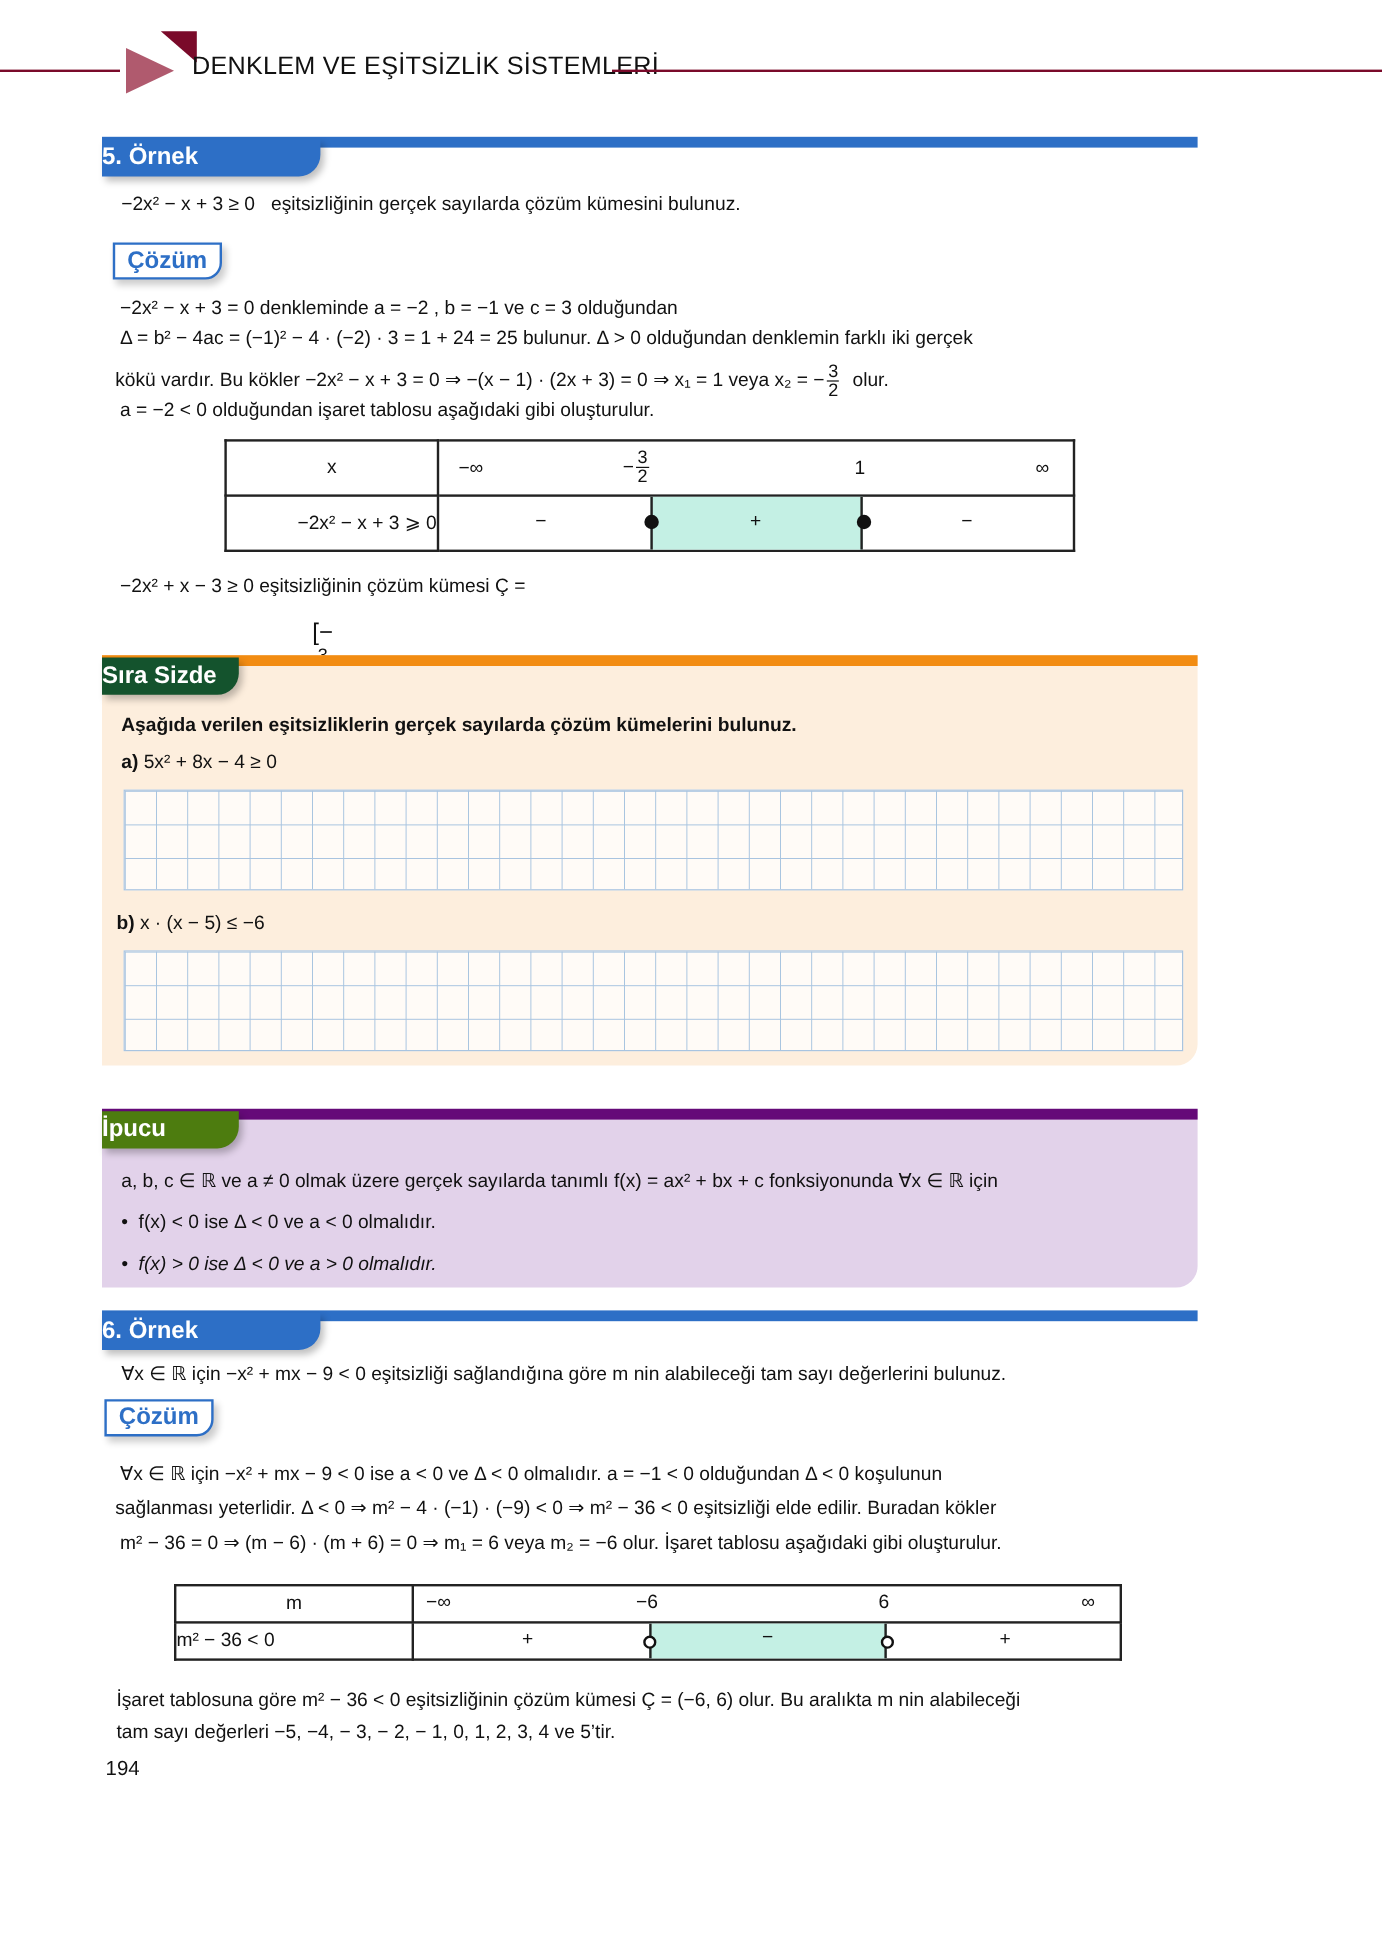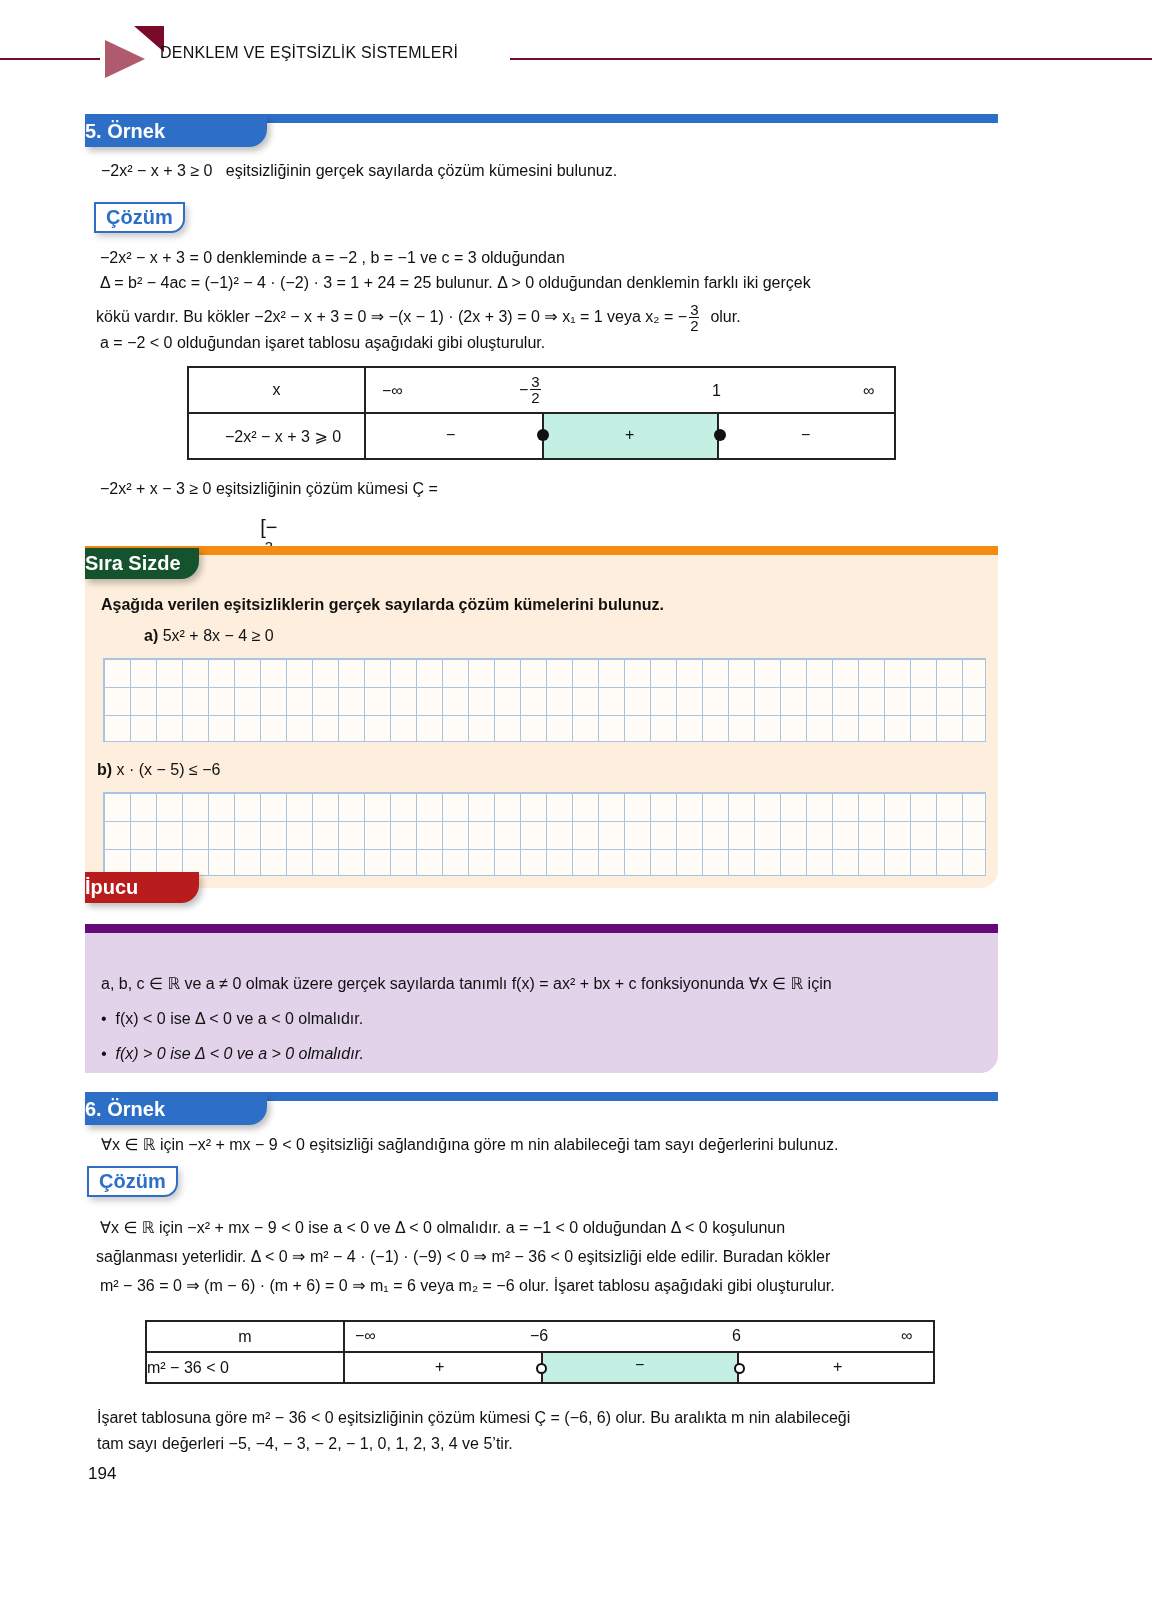--- a/index.html
+++ b/index.html
@@ -1,20 +1,20 @@
 <!DOCTYPE html>
 <html><head>
 <meta charset="utf-8">
 <style>
   * { box-sizing: border-box; margin: 0; padding: 0; }
   html, body { width: 1152px; height: 1624px; background: #ffffff; }
   body { position: relative; font-family: "Liberation Sans", sans-serif; color: #111; font-size: 16px; }
   .abs { position: absolute; }
   .hdr-line { position: absolute; height: 2px; background: #7a0a2a; }
-  .hdr-title { position: absolute; left: 160px; top: 44px; font-size: 16px; color: #111; letter-spacing: 0.2px; }
+  .hdr-title { position: absolute; left: 160px; top: 44px; font-size: 21px; color: #111; letter-spacing: 0.2px; }
   .tri { position: absolute; width: 0; height: 0; }
   .section-bar { position: absolute; height: 9px; }
   .tab { position: absolute; color: #fff; font-weight: bold; font-size: 20px; padding: 4px 0; border-radius: 0 0 18px 0; box-shadow: 3px 4px 6px rgba(0,0,0,0.25); }
   .cozum { position: absolute; color: #2d6fc6; font-weight: bold; font-size: 20px; padding: 2px 10px; border: 2px solid #2d6fc6; border-radius: 0 0 14px 0; background: #fff; box-shadow: 3px 4px 6px rgba(0,0,0,0.2); }
   .line { position: absolute; font-size: 16px; white-space: nowrap; }
   .frac { display: inline-flex; flex-direction: column; align-items: center; vertical-align: middle; line-height: 1; font-size: 15px; margin: 0 2px; }
   .frac span:first-child { border-bottom: 1px solid #111; padding: 0 1px; }
   table.sign { position: absolute; border-collapse: collapse; }
   table.sign td { border: 2px solid #222; font-size: 16px; }
   .pinkbox { position: absolute; background: #fdeedd; }
@@ -66,21 +66,21 @@
             <span class="frac">
               <span>3</span>
               <span>2</span>
             </span>
       </span>
       <span class="abs" style="left:346px; top:14px;">1</span>
       <span class="abs" style="left:497px; top:14px;">∞</span>
     </td>
   </tr>
   <tr>
-    <td style="text-align:left;padding-left:36px;">−2x² − x + 3 ⩾ 0</td>
+    <td style="text-align:right;padding-left:36px;">−2x² − x + 3 ⩾ 0</td>
     <td style="position:relative; padding:0;">
       <div class="abs" style="left:176px; top:0; width:177px; height:100%; background:#c4f0e4; border-left:2px solid #222; border-right:2px solid #222;"></div>
       <span class="abs" style="left:80px; top:12px;">−</span>
       <span class="abs" style="left:259px; top:12px;">+</span>
       <span class="abs" style="left:435px; top:12px;">−</span>
       <div class="dot" style="left:171px; top:15px; background:#111;"></div>
       <div class="dot" style="left:348px; top:15px; background:#111;"></div>
     </td>
   </tr>
 </tbody>
@@ -91,35 +91,35 @@
       <span>3</span>
       <span>2</span>
     </span><span>, 1]</span>&nbsp;&nbsp;<span>dır.</span>
 </div>
 
 <div class="pinkbox" style="left:85px; top:546px; width:913px; height:342px; border-radius:0 0 18px 0;"></div>
 <div class="section-bar" style="left:85px; top:546px; width:913px; background:#f28c12;"></div>
 <div class="tab" style="left:85px; top:548px; width:114px; background:#14532d;">Sıra Sizde</div>
 <div class="line" style="left:101px; top:596px; font-weight:bold;">Aşağıda verilen eşitsizliklerin gerçek sayılarda çözüm kümelerini bulunuz.</div>
 
-<div class="line" style="left:101px; top:627px;margin-left:43px;">
+<div class="line" style="left:101px; top:627px;">
   <b>a)</b>
   <span>5x² + 8x − 4 ≥ 0</span>
 </div>
 <div class="grid" style="left:103px; top:658px; width:883px; height:84px;"></div>
 
 <div class="line" style="left:97px; top:761px;">
   <b>b)</b>
   <span>x · (x − 5) ≤ −6</span>
 </div>
 <div class="grid" style="left:103px; top:792px; width:883px; height:84px;"></div>
 
 <div class="purplebox" style="left:85px; top:924px; width:913px; height:149px;"></div>
 <div class="section-bar" style="left:85px; top:924px; width:913px; background:#650a78;"></div>
-<div class="tab" style="left:85px; top:872px; width:114px; background:#b91c1c;">İpucu</div>
+<div class="tab" style="left:85px; top:926px; width:114px; background:#4d7c0f;">İpucu</div>
 <div class="line" style="left:101px; top:974px;">a, b, c ∈ ℝ ve a ≠ 0  olmak üzere gerçek sayılarda tanımlı  f(x) = ax² + bx + c  fonksiyonunda  ∀x ∈ ℝ  için</div>
 <div class="line" style="left:101px; top:1010px;">
   <span>•</span>&nbsp;&nbsp;<span>f(x) &lt; 0  ise  Δ &lt; 0  ve  a &lt; 0  olmalıdır.</span>
 </div>
 <div class="line" style="left:101px; top:1045px;font-style:italic;">
   <span>•</span>&nbsp;&nbsp;<span>f(x) &gt; 0  ise  Δ &lt; 0  ve  a &gt; 0  olmalıdır.</span>
 </div>
 
 <div class="section-bar" style="left:85px; top:1092px; width:913px; background:#2d6fc6;"></div>
 <div class="tab" style="left:85px; top:1094px; width:182px; background:#2d6fc6;">6. Örnek</div>

